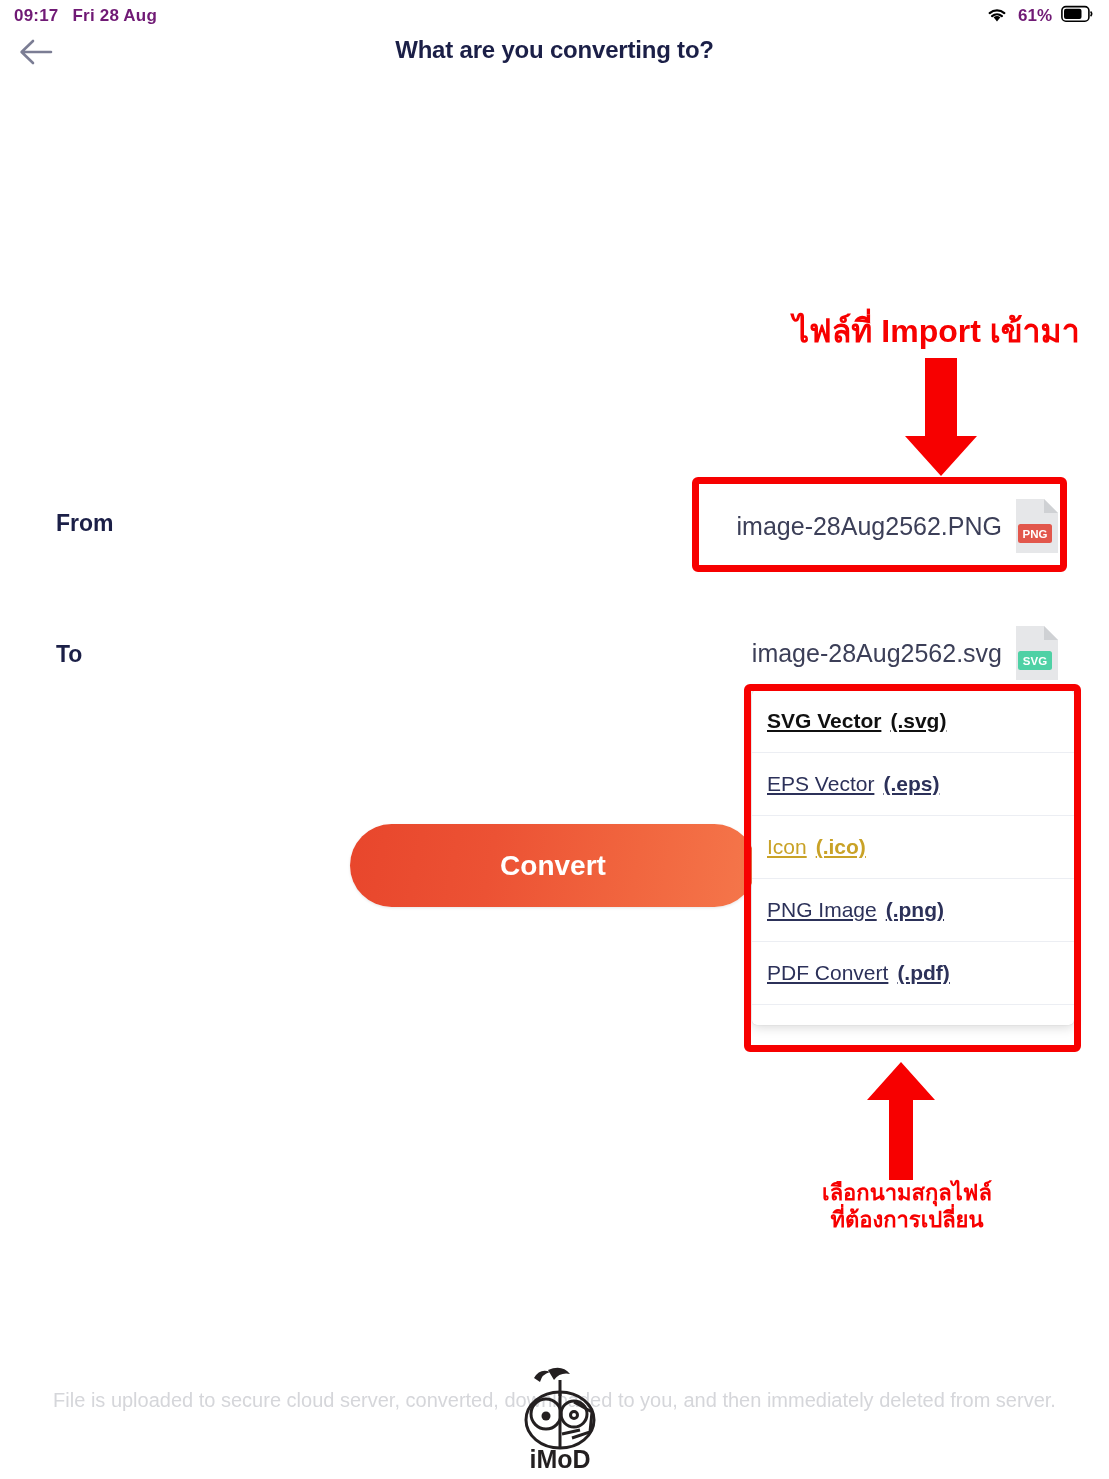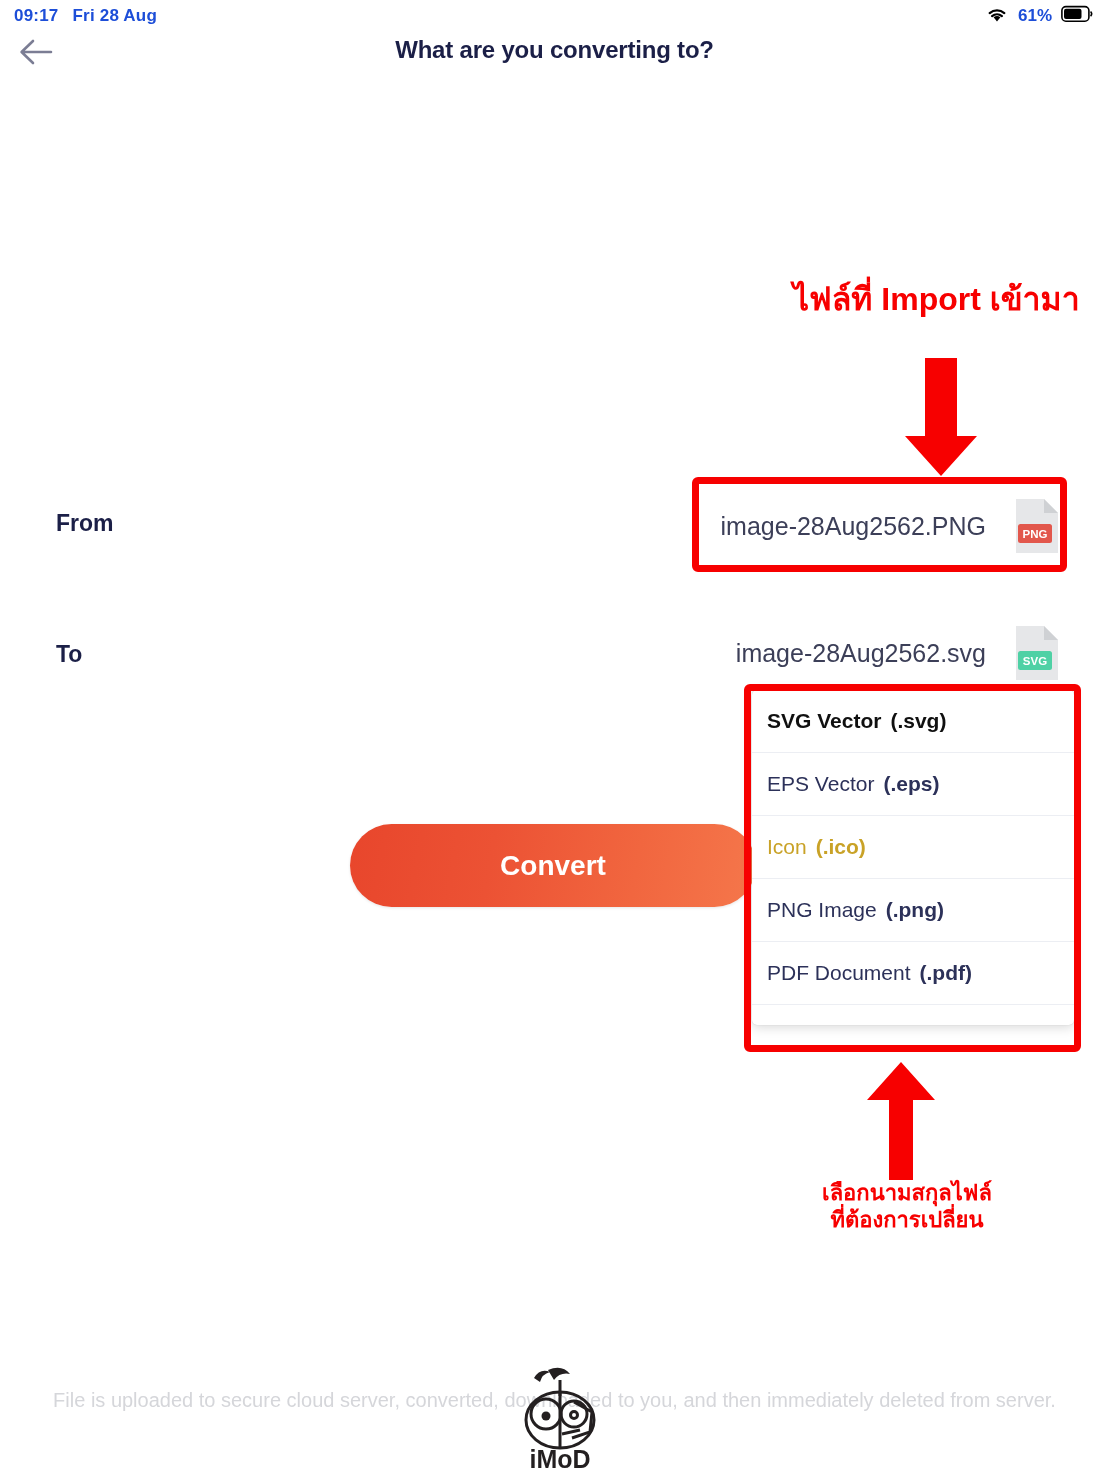--- a/index.html
+++ b/index.html
@@ -25,21 +25,21 @@
     position: absolute;
     left: 0; top: 0;
     width: 1109px; height: 32px;
     display: flex;
     align-items: center;
     justify-content: space-between;
     padding: 8px 14px;
     box-sizing: border-box;
     font-size: 17px;
     font-weight: bold;
-    color: #1d4ed8;
+    color: #701a75;
   }
   .sb-left { display: flex; align-items: center; gap: 14px; }
   .sb-right { display: flex; align-items: center; gap: 9px; }
   .sb-time { letter-spacing: 0.2px; }
   .sb-date { letter-spacing: 0.2px; }
   .sb-battpct { font-size: 17px; font-weight: bold; text-align: right; }
 
   .wifi-icon { display: block; }
   .battery-icon { display: block; }
 
@@ -75,21 +75,21 @@
     color: #1b1f47;
   }
   #label-from { left: 56px; top: 510px; }
   #label-to   { left: 56px; top: 641px; }
 
   .file-row {
     position: absolute;
     display: flex;
     align-items: center;
     justify-content: flex-end;
-    gap: 28px;
+    gap: 12px;
   }
   #row-from { left: 620px; top: 495px; width: 440px; height: 62px; cursor: pointer; }
   #row-to   { left: 620px; top: 622px; width: 440px; height: 62px; cursor: pointer; }
 
   .file-name {
     font-size: 25px;
     color: #3c3f58;
     white-space: nowrap;
   }
 
@@ -117,20 +117,21 @@
     display: flex;
     align-items: center;
     padding-left: 15px;
     box-sizing: border-box;
     border-bottom: 1px solid #eceef3;
     font-size: 21px;
     color: #2c3159;
     cursor: pointer;
     gap: 9px;
     white-space: nowrap;
+    text-decoration: underline;
   }
   .dd-item:last-child { border-bottom: none; }
   .dd-item .ext { font-weight: bold; }
   .dd-item.selected { font-weight: bold; color: #101010; }
   .dd-item.selected .ext { color: #101010; }
   .dd-item.highlighted { color: #c9a227; }
   .dd-item.highlighted .ext { color: #c9a227; }
   #dd-spacer { height: 20px; }
 
   
@@ -155,21 +156,21 @@
 
   
   .anno-text {
     position: absolute;
     color: #f70000;
     font-weight: bold;
     white-space: pre;
     line-height: 1.22;
   }
   #anno-top-text {
-    left: 793px; top: 280px;
+    left: 793px; top: 312px;
     font-size: 32px;
   }
   #anno-bottom-text {
     left: 782px; top: 1180px;
     font-size: 22px;
     text-align: center;
     width: 250px;
   }
   .anno-box {
     position: absolute;
@@ -279,21 +280,21 @@
     </div>
     <div class="dd-item highlighted">
       <span>Icon</span>
       <span class="ext">(.ico)</span>
     </div>
     <div class="dd-item">
       <span>PNG Image</span>
       <span class="ext">(.png)</span>
     </div>
     <div class="dd-item">
-      <span>PDF Document</span>
+      <span>PDF Convert</span>
       <span class="ext">(.pdf)</span>
     </div>
     <div id="dd-spacer"></div>
   </div>
 
   <div id="convert-button">
     <span>Convert</span>
   </div>
 
   <div class="anno-text" id="anno-top-text">ไฟล์ที่ Import เข้ามา</div>

